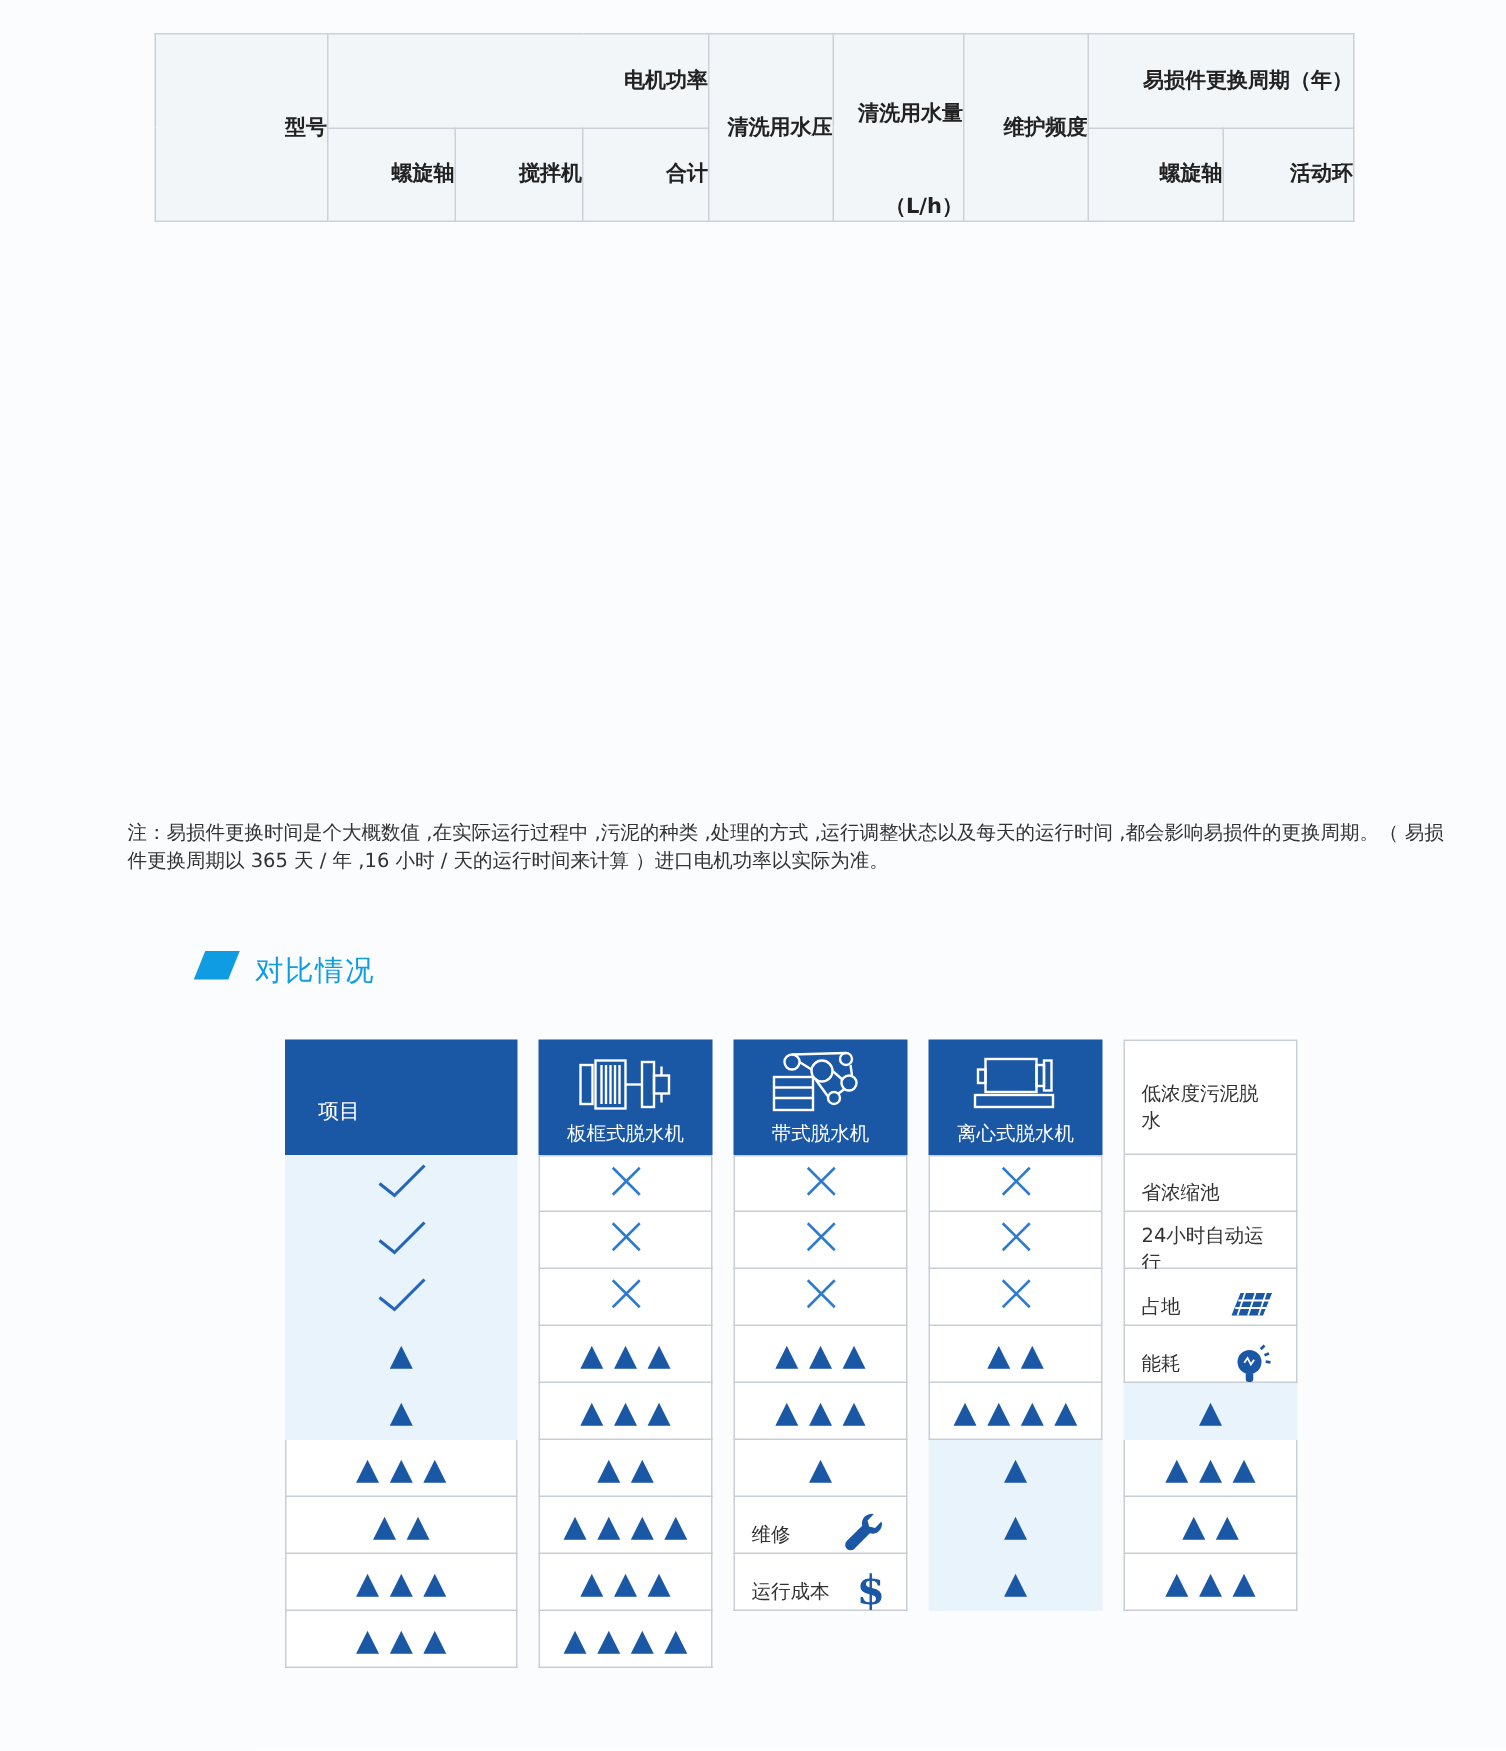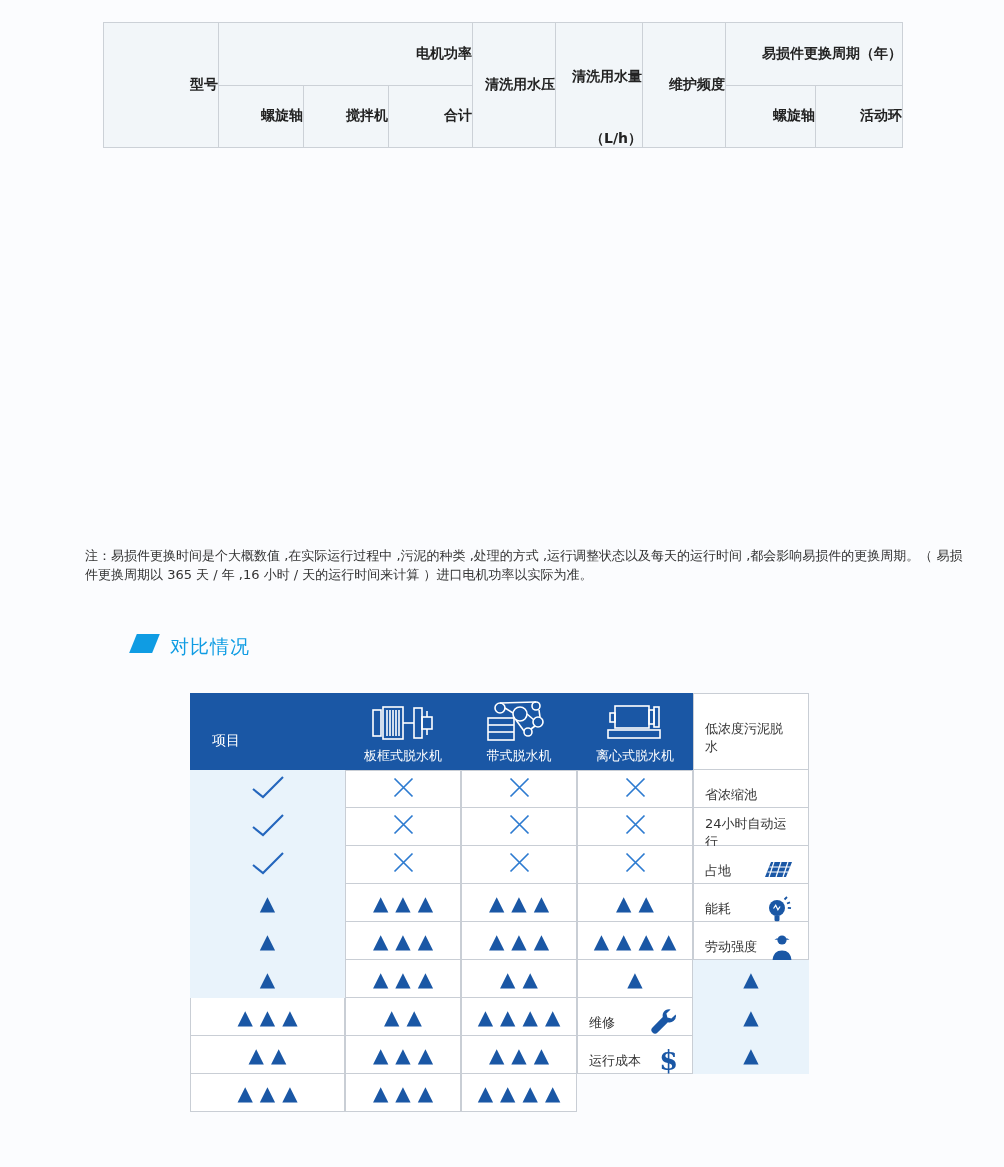--- a/index.html
+++ b/index.html
@@ -27,21 +27,21 @@
   .note{position:absolute;left:62px;top:546px;width:882px;font-size:13px;line-height:19px;color:#333;margin-left:23px;}
 
   
   .section-title{position:absolute;left:133px;top:634px;display:flex;}
   .para{width:23px;height:19px;background:var(--title-blue);transform:skewX(-22deg);margin-right:14px;}
   .section-title .txt{font-size:19px;color:var(--title-blue);letter-spacing:1px;}
 
   
   .cmp{position:absolute;left:190px;top:693px;display:grid;
        grid-template-columns:155px 116px 116px 116px 116px;
-       grid-template-rows:77px repeat(9,38px);column-gap:0;}
+       grid-template-rows:77px repeat(9,38px);column-gap:14px;}
   .cell{box-sizing:border-box;display:flex;align-items:center;justify-content:center;}
   .c-head{background:var(--blue);color:#fff;flex-direction:column;justify-content:flex-start;padding-top:7px;}
   .c-head .m-label{font-size:13px;margin-top:1px;}
   .c-head-item{background:var(--blue);color:#fff;justify-content:flex-start;align-items:flex-end;
                padding:0 0 20px 22px;font-size:14px;}
   .c-label{background:#fff;border:1px solid var(--line);border-top:none;
            justify-content:space-between;padding:12px 14px 0 11px;font-size:13px;color:#333;}
   .c-val{background:#fff;border:1px solid var(--line);border-top:none;}
   .row1{border-top:1px solid var(--line) !important;}
   .c-hl{background:var(--hl);}
@@ -286,30 +286,20 @@
         </div>
       </div>
       <div class="cell c-val">
         <div class="tri">
           <span>▲</span>
           <span>▲</span>
           <span>▲</span>
           <span>▲</span>
         </div>
       </div>
-      <div class="cell c-label">
-        <span>劳动强度</span>
-        <span class="r-icon">
-          <svg width="24" height="30" viewBox="0 0 24 30">
-            <circle cx="12" cy="8" r="4.6" fill="#1a57a5"></circle>
-            <path d="M6.5 6.5 h11 l2 1.2 h-15 Z" fill="#1a57a5"></path>
-            <path d="M2.5 30 c0 -8.5 4.2 -11.5 9.5 -11.5 s9.5 3 9.5 11.5 Z" fill="#1a57a5"></path>
-          </svg>
-        </span>
-      </div>
       <div class="cell c-hl">
         <div class="tri">
           <span>▲</span>
         </div>
       </div>
       <div class="cell c-val">
         <div class="tri">
           <span>▲</span>
           <span>▲</span>
           <span>▲</span>

